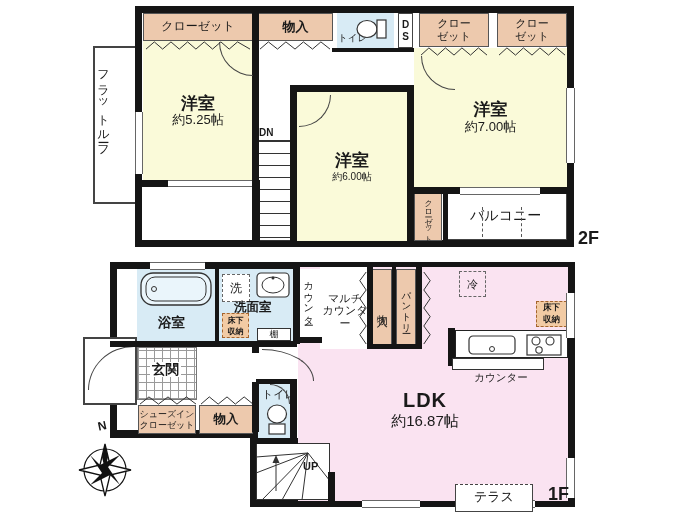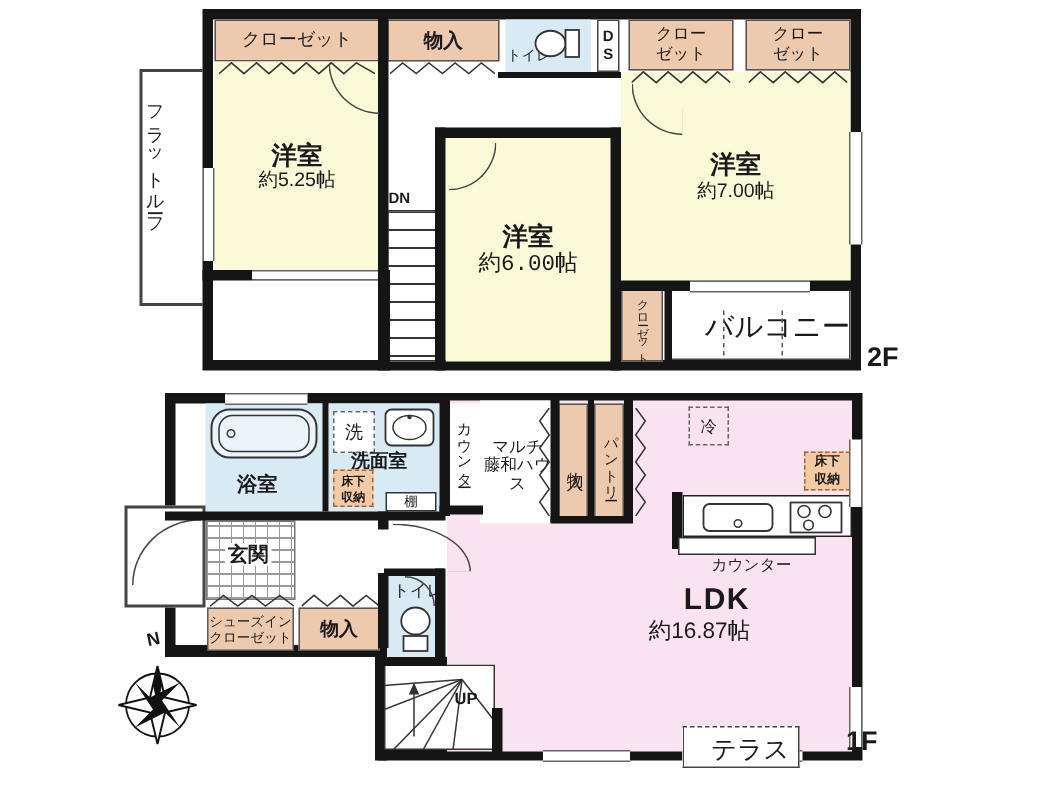--- a/index.html
+++ b/index.html
@@ -74,32 +74,32 @@
   <div class="room peach ml" style="left:497px;top:13px;width:70px;height:34px;font-size:11px;">
     <span class="ml">クロー
 ゼット</span></div>
 
   <div class="room yellow" style="left:143px;top:41px;width:110px;height:140px;">
     <span style="font-size:17px;font-weight:600;">洋室</span>
     <span style="font-size:13px;">約5.25帖</span>
     </div>
   <div class="room yellow" style="left:297px;top:92px;width:110px;height:149px;">
     <span style="font-size:17px;font-weight:600;">洋室</span>
-    <span style="font-size:15px;font-family:Liberation Mono, monospace;">約6.00帖</span>
+    <span style="font-size:10px;">約6.00帖</span>
     </div>
   <div class="room yellow" style="left:414px;top:48px;width:153px;height:139px;">
     <span style="font-size:17px;font-weight:600;">洋室</span>
     <span style="font-size:13px;">約7.00帖</span>
     </div>
 
   <div class="room peach" style="left:414px;top:193px;width:28px;height:48px;">
     <span class="vert" style="font-size:8px;letter-spacing:0;">クローゼット</span>
     </div>
   <div class="abs" style="left:447px;top:193px;width:120px;height:47px;background:#fff;border:1.5px solid #444;box-sizing:border-box;"></div>
-  <div class="lbl" style="left:470px;top:208px;font-size:19px;text-align:right;">バルコニー</div>
+  <div class="lbl" style="left:470px;top:208px;font-size:14px;text-align:right;">バルコニー</div>
   <div class="dashline" style="left:482px;top:207px;height:30px;"></div>
   <div class="dashline" style="left:521px;top:207px;height:30px;"></div>
 
   <div class="stairsV" style="left:258px;top:140px;width:34px;height:101px;"></div>
   <div class="lbl" style="left:259px;top:127px;font-size:10px;font-weight:700;">DN</div>
 
   <div class="wall" style="left:252px;top:6px;width:7px;height:181px;"></div>
   <div class="wall" style="left:135px;top:180px;width:125px;height:7px;"></div>
   <div class="wall" style="left:252px;top:180px;width:8px;height:67px;"></div>
   <div class="wall" style="left:290px;top:85px;width:124px;height:7px;"></div>
@@ -163,21 +163,21 @@
     <span class="ml">床下
 収納</span></div>
   <div class="room" style="left:257px;top:328px;width:34px;height:13px;background:#fff;border:1px solid #333;box-sizing:border-box;font-size:9px;">
     <span>棚</span>
     </div>
 
   <div class="abs white" style="left:300px;top:269px;width:20px;height:70px;"></div>
   <div class="lbl vert" style="left:303px;top:274px;height:62px;font-size:10px;letter-spacing:0;">カウンター</div>
   <div class="abs white" style="left:320px;top:267px;width:48px;height:82px;"></div>
   <div class="lbl ml" style="left:322px;top:292px;width:46px;font-size:11px;text-align:center;">マルチ
-藤和ハウス</div>
+カウンター</div>
   <div class="room peach" style="left:372px;top:269px;width:20px;height:76px;">
     <span class="vert" style="font-size:11px;">物入</span>
     </div>
   <div class="room peach" style="left:396px;top:269px;width:20px;height:76px;">
     <span class="vert" style="font-size:9.5px;letter-spacing:0;">パントリー</span>
     </div>
 
   <div class="dash" style="left:459px;top:271px;width:27px;height:26px;">
     <span style="font-size:11px;">冷</span>
     </div>
@@ -192,21 +192,21 @@
   </svg>
   <svg class="abs" style="left:526px;top:334px;" width="36" height="22" viewBox="0 0 36 22">
     <rect x="1" y="1" width="34" height="20" fill="#fff" stroke="#333" stroke-width="1.2"></rect>
     <circle cx="10" cy="7" r="4" fill="none" stroke="#333" stroke-width="1.1"></circle>
     <circle cx="24" cy="7" r="4" fill="none" stroke="#333" stroke-width="1.1"></circle>
     <circle cx="13" cy="16" r="3.2" fill="none" stroke="#333" stroke-width="1.1"></circle>
   </svg>
   <div class="abs" style="left:452px;top:358px;width:92px;height:12px;background:#fff;border:1px solid #333;box-sizing:border-box;"></div>
   <div class="lbl" style="left:458px;top:372px;width:86px;text-align:center;font-size:10.5px;">カウンター</div>
 
-  <div class="room" style="left:350px;top:386px;width:150px;height:46px;background:transparent;align-items:flex-end;">
+  <div class="room" style="left:350px;top:386px;width:150px;height:46px;background:transparent;">
     <span style="font-size:20px;font-weight:600;letter-spacing:1px;">LDK</span>
     <span style="font-size:15px;">約16.87帖</span>
     </div>
 
   <div class="genkan" style="left:137px;top:347px;width:60px;height:53px;"></div>
   <div class="lbl" style="left:150px;top:362px;font-size:13.5px;font-weight:600;background:#fff;padding:0 2px;">玄関</div>
   <svg class="abs" style="left:140px;top:396px;" width="56" height="9" viewBox="0 0 100 10" preserveAspectRatio="none">
       <polyline points="0,9 16,1 33,9 50,1 66,9 83,1 100,9" fill="none" stroke="#333" stroke-width="1" vector-effect="non-scaling-stroke"></polyline>
     </svg>
   <svg class="abs" style="left:201px;top:396px;" width="52" height="9" viewBox="0 0 100 10" preserveAspectRatio="none">
@@ -267,23 +267,23 @@
       <polyline points="1,0 9,12 1,25 9,37 1,50 9,62 1,75 9,87 1,100" fill="none" stroke="#333" stroke-width="1" vector-effect="non-scaling-stroke"></polyline>
     </svg>
 
   <div class="win winH" style="left:150px;top:262px;width:55px;height:8px;"></div>
   <div class="win winV" style="left:566px;top:293px;width:9px;height:45px;"></div>
   <div class="win winV" style="left:566px;top:458px;width:9px;height:40px;"></div>
   <div class="win winH" style="left:362px;top:500px;width:58px;height:8px;"></div>
   <div class="win winH" style="left:455px;top:500px;width:80px;height:8px;"></div>
 
   <div class="abs" style="left:455px;top:484px;width:78px;height:28px;background:#fff;border:1.5px solid #444;border-top-style:dashed;box-sizing:border-box;z-index:40;"></div>
-  <div class="lbl" style="left:474px;top:490px;font-size:17px;z-index:41;">テラス</div>
-
-  <div class="lbl bigfloor" style="left:548px;top:484px;z-index:41;margin-left:16px;">1F</div>
+  <div class="lbl" style="left:474px;top:490px;font-size:13px;z-index:41;">テラス</div>
+
+  <div class="lbl bigfloor" style="left:548px;top:484px;z-index:41;">1F</div>
 
   <svg class="abs" style="left:72px;top:424px;" width="66" height="78" viewBox="0 0 66 78">
     <circle cx="33" cy="46" r="21" fill="none" stroke="#111" stroke-width="1.2"></circle>
     <polygon points="33,20 38,41 59,46 38,51 33,72 28,51 7,46 28,41" fill="#fff" stroke="#111" stroke-width="1.3"></polygon>
     <polygon points="48,31 36,43 48,61 38,51 18,61 30,49 18,31 28,41" fill="#111"></polygon>
     <polygon points="33,20 36,33 33,46 30,33" fill="#111"></polygon>
   </svg>
   <div class="lbl" style="left:98px;top:420px;font-size:12px;font-weight:700;transform:rotate(-12deg);">N</div>
 
 

